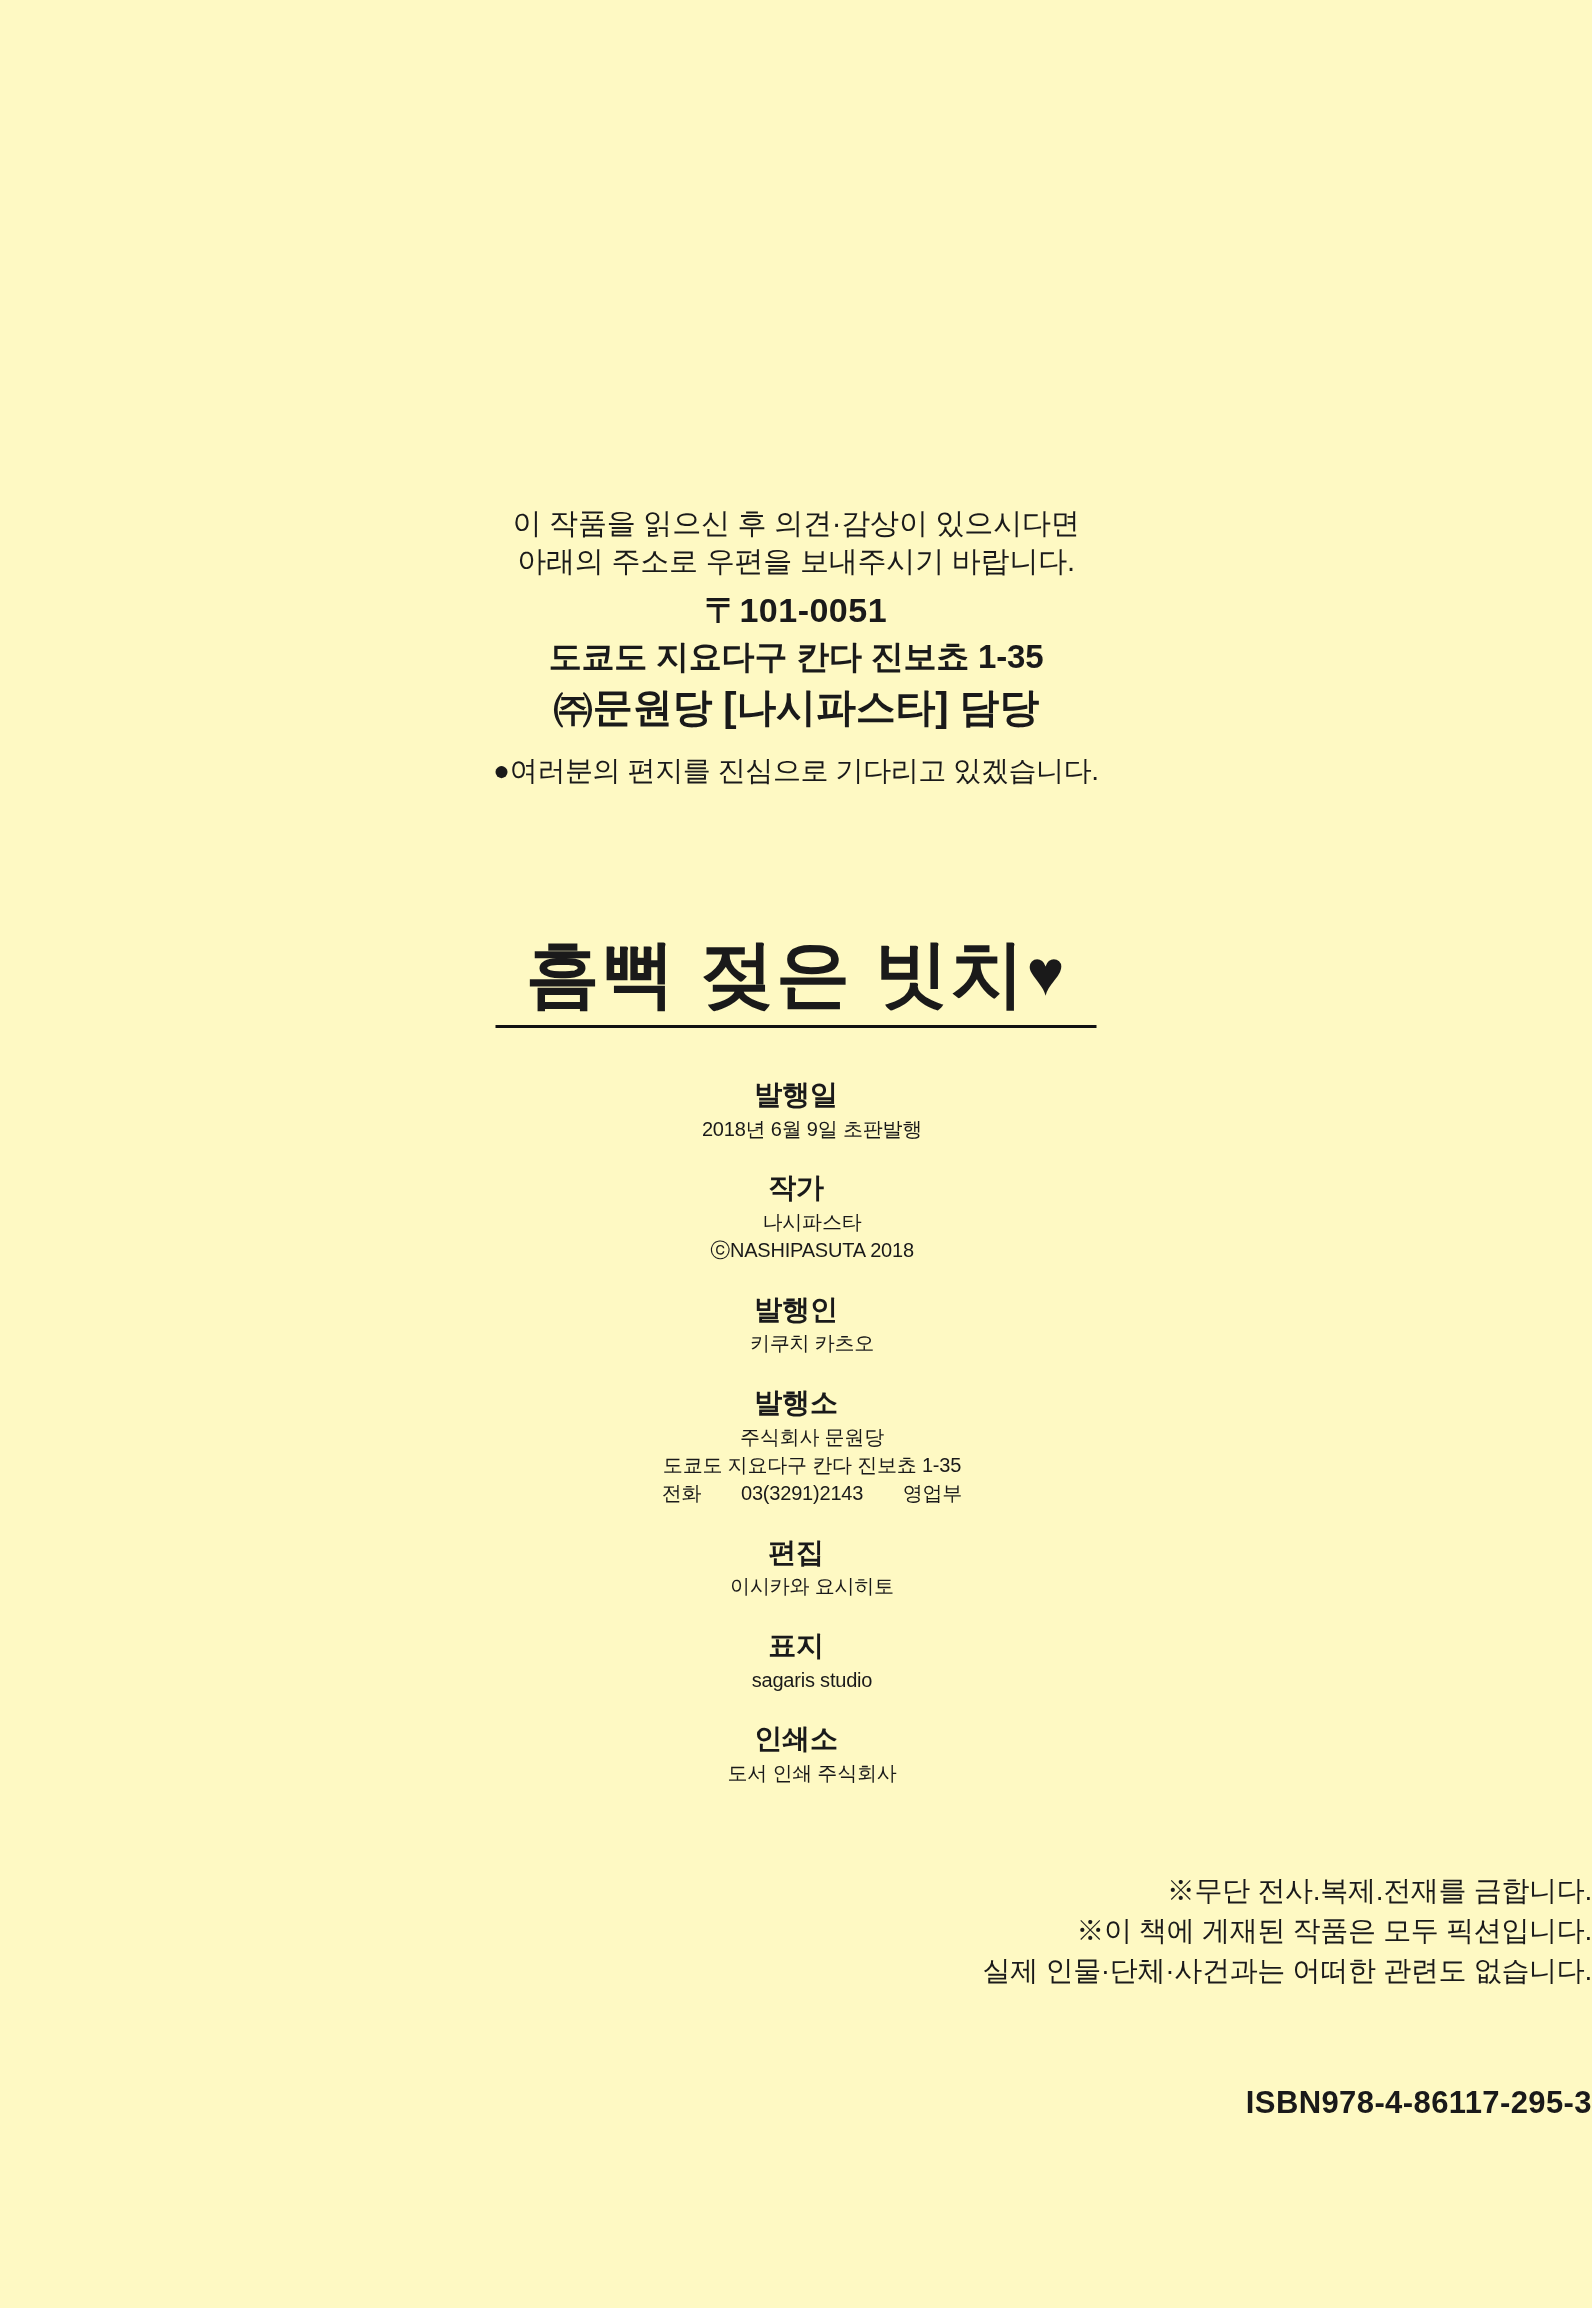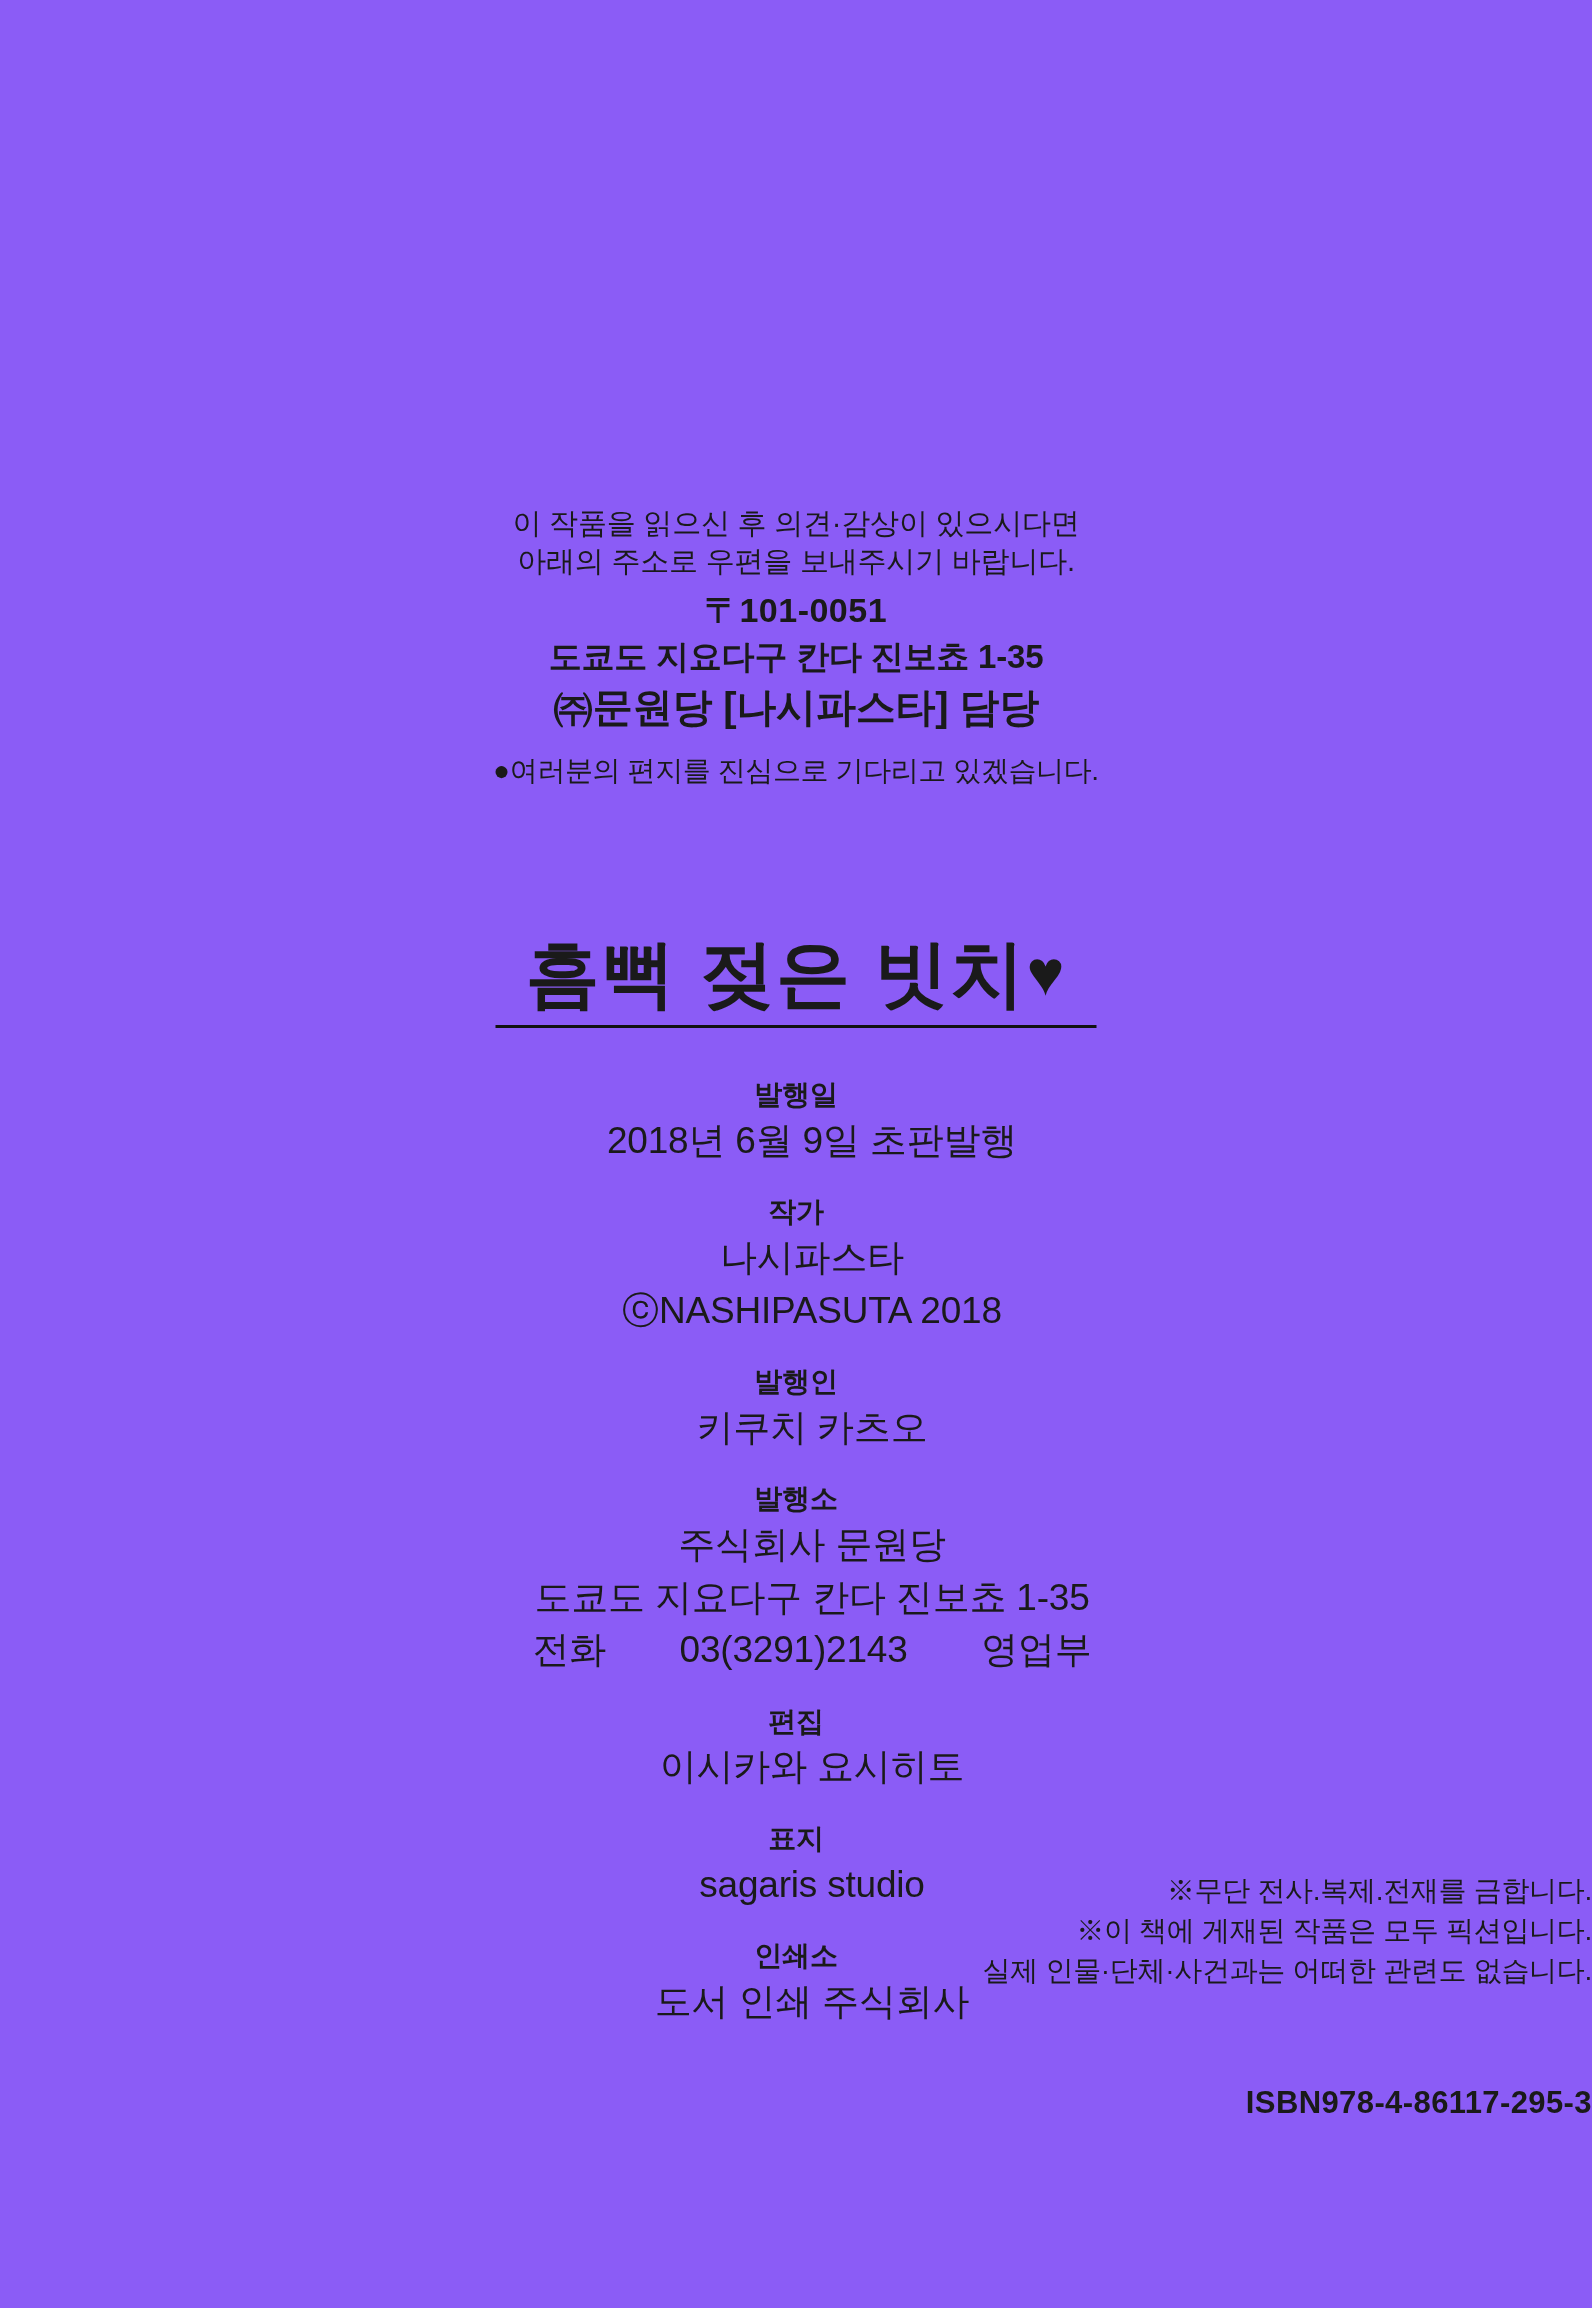--- a/index.html
+++ b/index.html
@@ -12,21 +12,21 @@
     height: 2308px;
     position: relative;
     font-family: "Liberation Sans", sans-serif;
     color: #1a1a1a;
     overflow: hidden;
   }
   .page {
     width: 1592px;
     height: 2308px;
     position: relative;
-    background: #8b5cf6;
+    background: #fef9c3;
   }
   .center-col {
     position: absolute;
     left: 0;
     right: 0;
     text-align: center;
   }
 
   
   .address-block {
@@ -101,21 +101,21 @@
   .entry .label {
     display: block;
     font-size: 28px;
     font-weight: bold;
     line-height: 1.42;
     letter-spacing: -0.2px;
     margin-top: 25px;
   }
   .entry .value {
     display: block;
-    font-size: 37px;
+    font-size: 20px;
     line-height: 1.42;
     letter-spacing: -0.2px;
     padding-left: 32px;
   }
 
   
   .notices {
     position: absolute;
     left: 0;
     right: 0;

